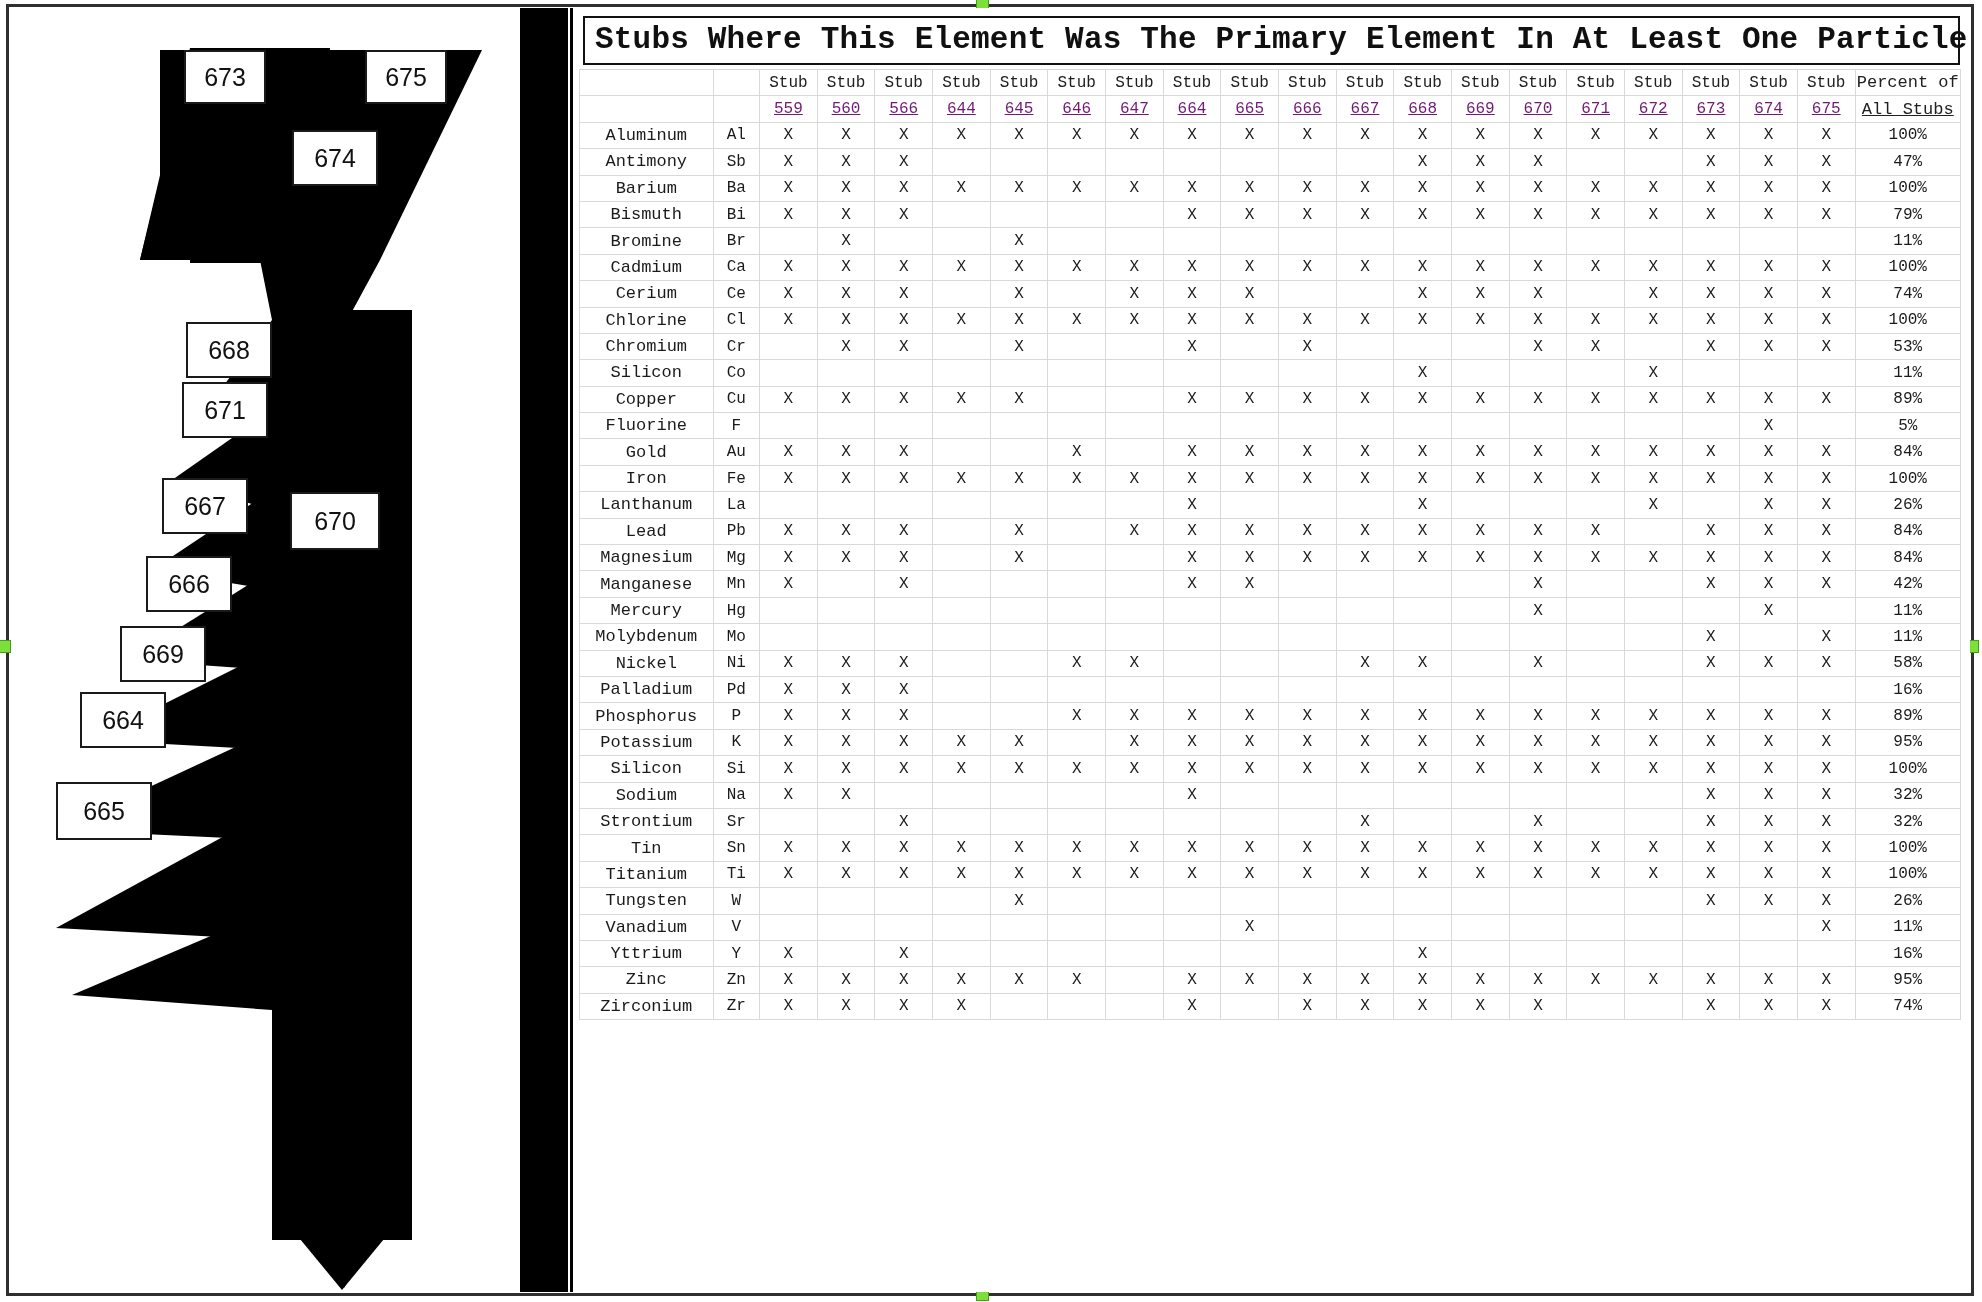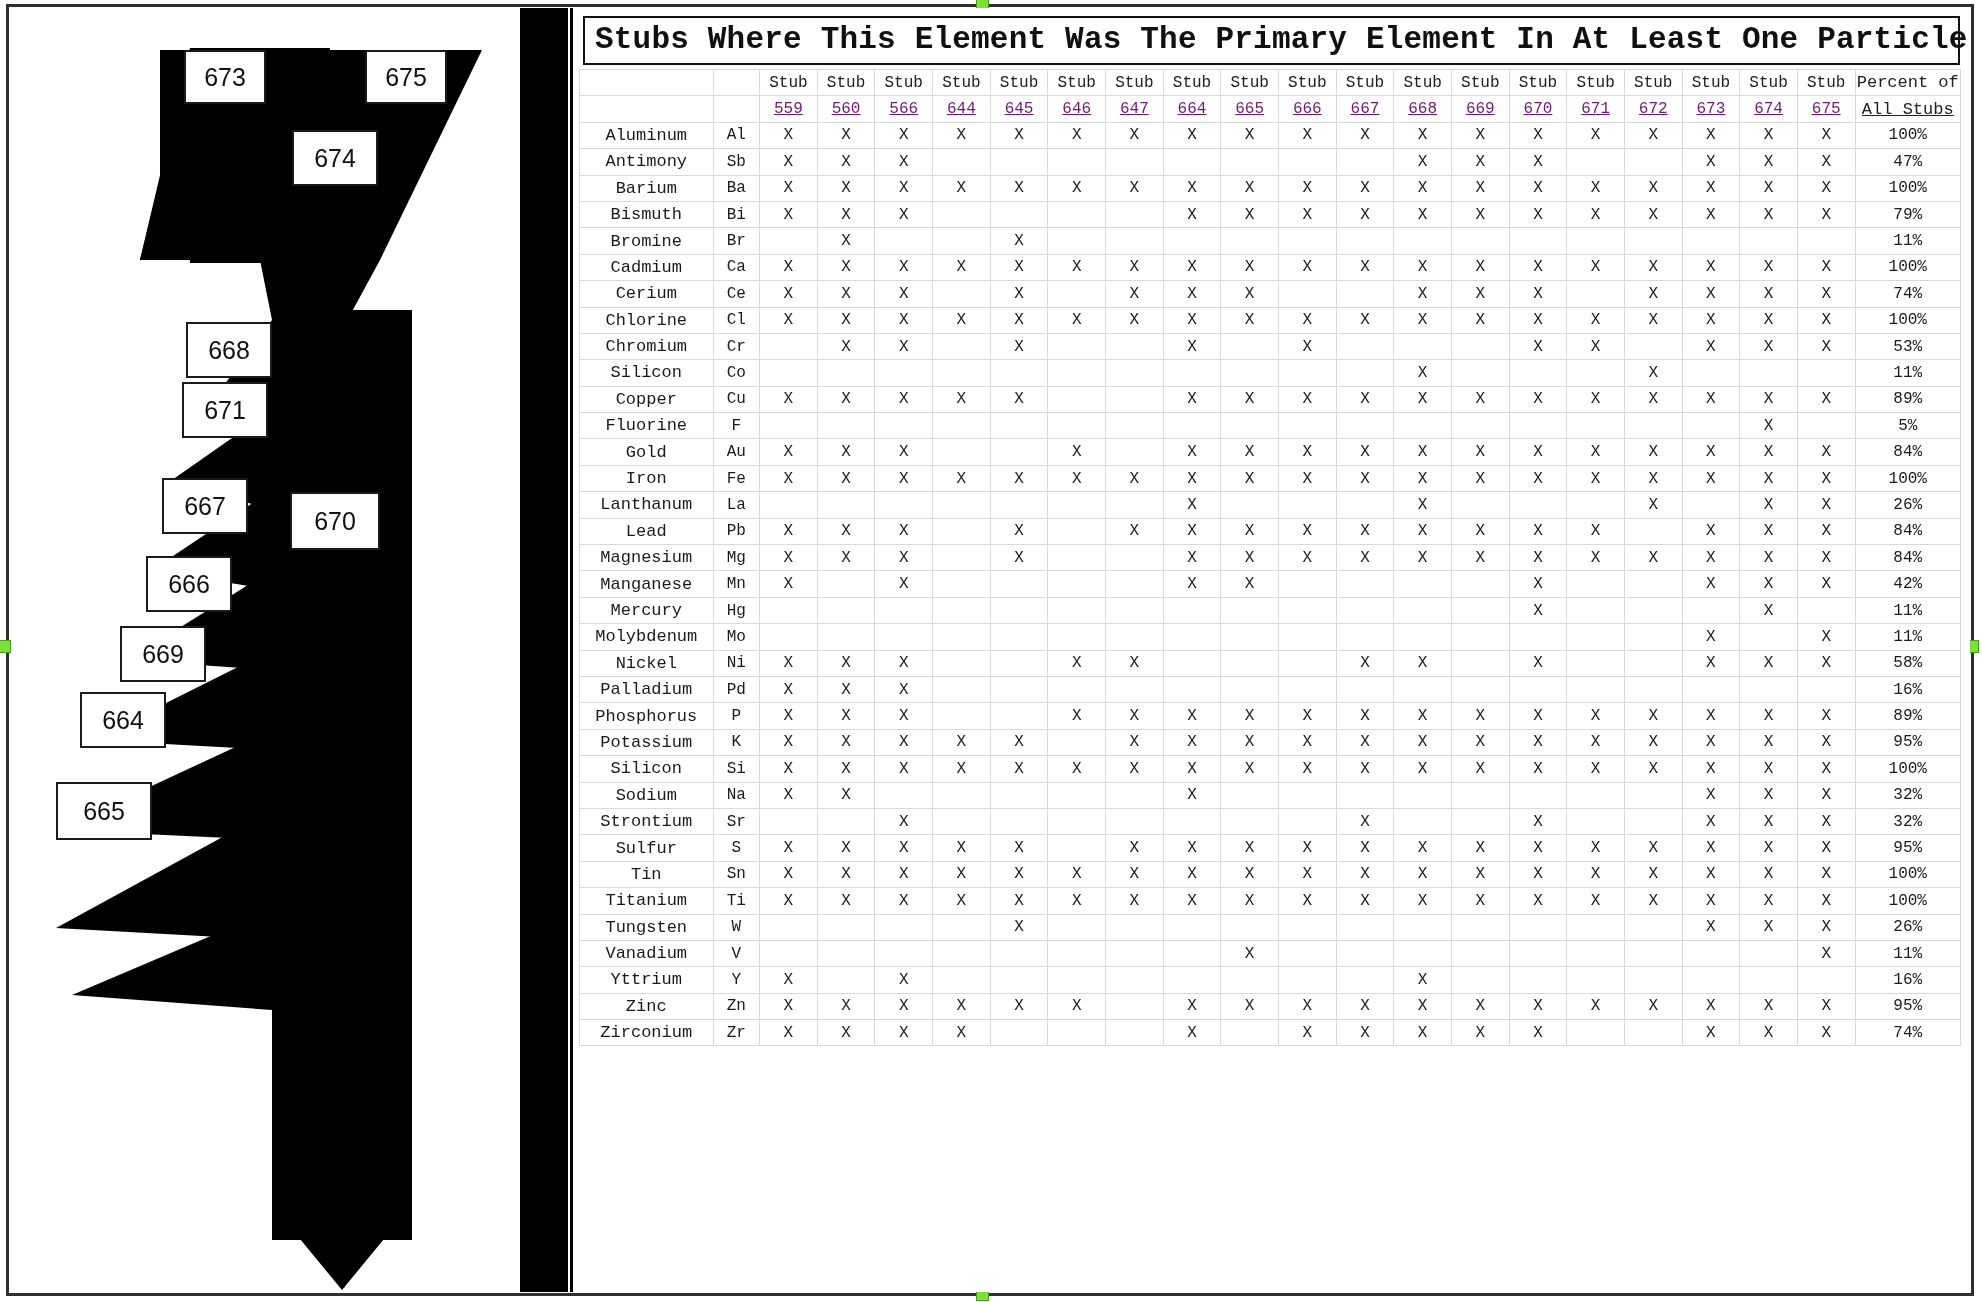--- a/index.html
+++ b/index.html
@@ -931,44 +931,20 @@
             <td class="x-cell"></td>
             <td class="x-cell">X</td>
             <td class="x-cell"></td>
             <td class="x-cell"></td>
             <td class="x-cell">X</td>
             <td class="x-cell">X</td>
             <td class="x-cell">X</td>
             <td class="pct-cell">32%</td>
           </tr>
           <tr class="data-row">
-            <td class="name-cell">Sulfur</td>
-            <td class="sym-cell">S</td>
-            <td class="x-cell">X</td>
-            <td class="x-cell">X</td>
-            <td class="x-cell">X</td>
-            <td class="x-cell">X</td>
-            <td class="x-cell">X</td>
-            <td class="x-cell"></td>
-            <td class="x-cell">X</td>
-            <td class="x-cell">X</td>
-            <td class="x-cell">X</td>
-            <td class="x-cell">X</td>
-            <td class="x-cell">X</td>
-            <td class="x-cell">X</td>
-            <td class="x-cell">X</td>
-            <td class="x-cell">X</td>
-            <td class="x-cell">X</td>
-            <td class="x-cell">X</td>
-            <td class="x-cell">X</td>
-            <td class="x-cell">X</td>
-            <td class="x-cell">X</td>
-            <td class="pct-cell">95%</td>
-          </tr>
-          <tr class="data-row">
             <td class="name-cell">Tin</td>
             <td class="sym-cell">Sn</td>
             <td class="x-cell">X</td>
             <td class="x-cell">X</td>
             <td class="x-cell">X</td>
             <td class="x-cell">X</td>
             <td class="x-cell">X</td>
             <td class="x-cell">X</td>
             <td class="x-cell">X</td>
             <td class="x-cell">X</td>

